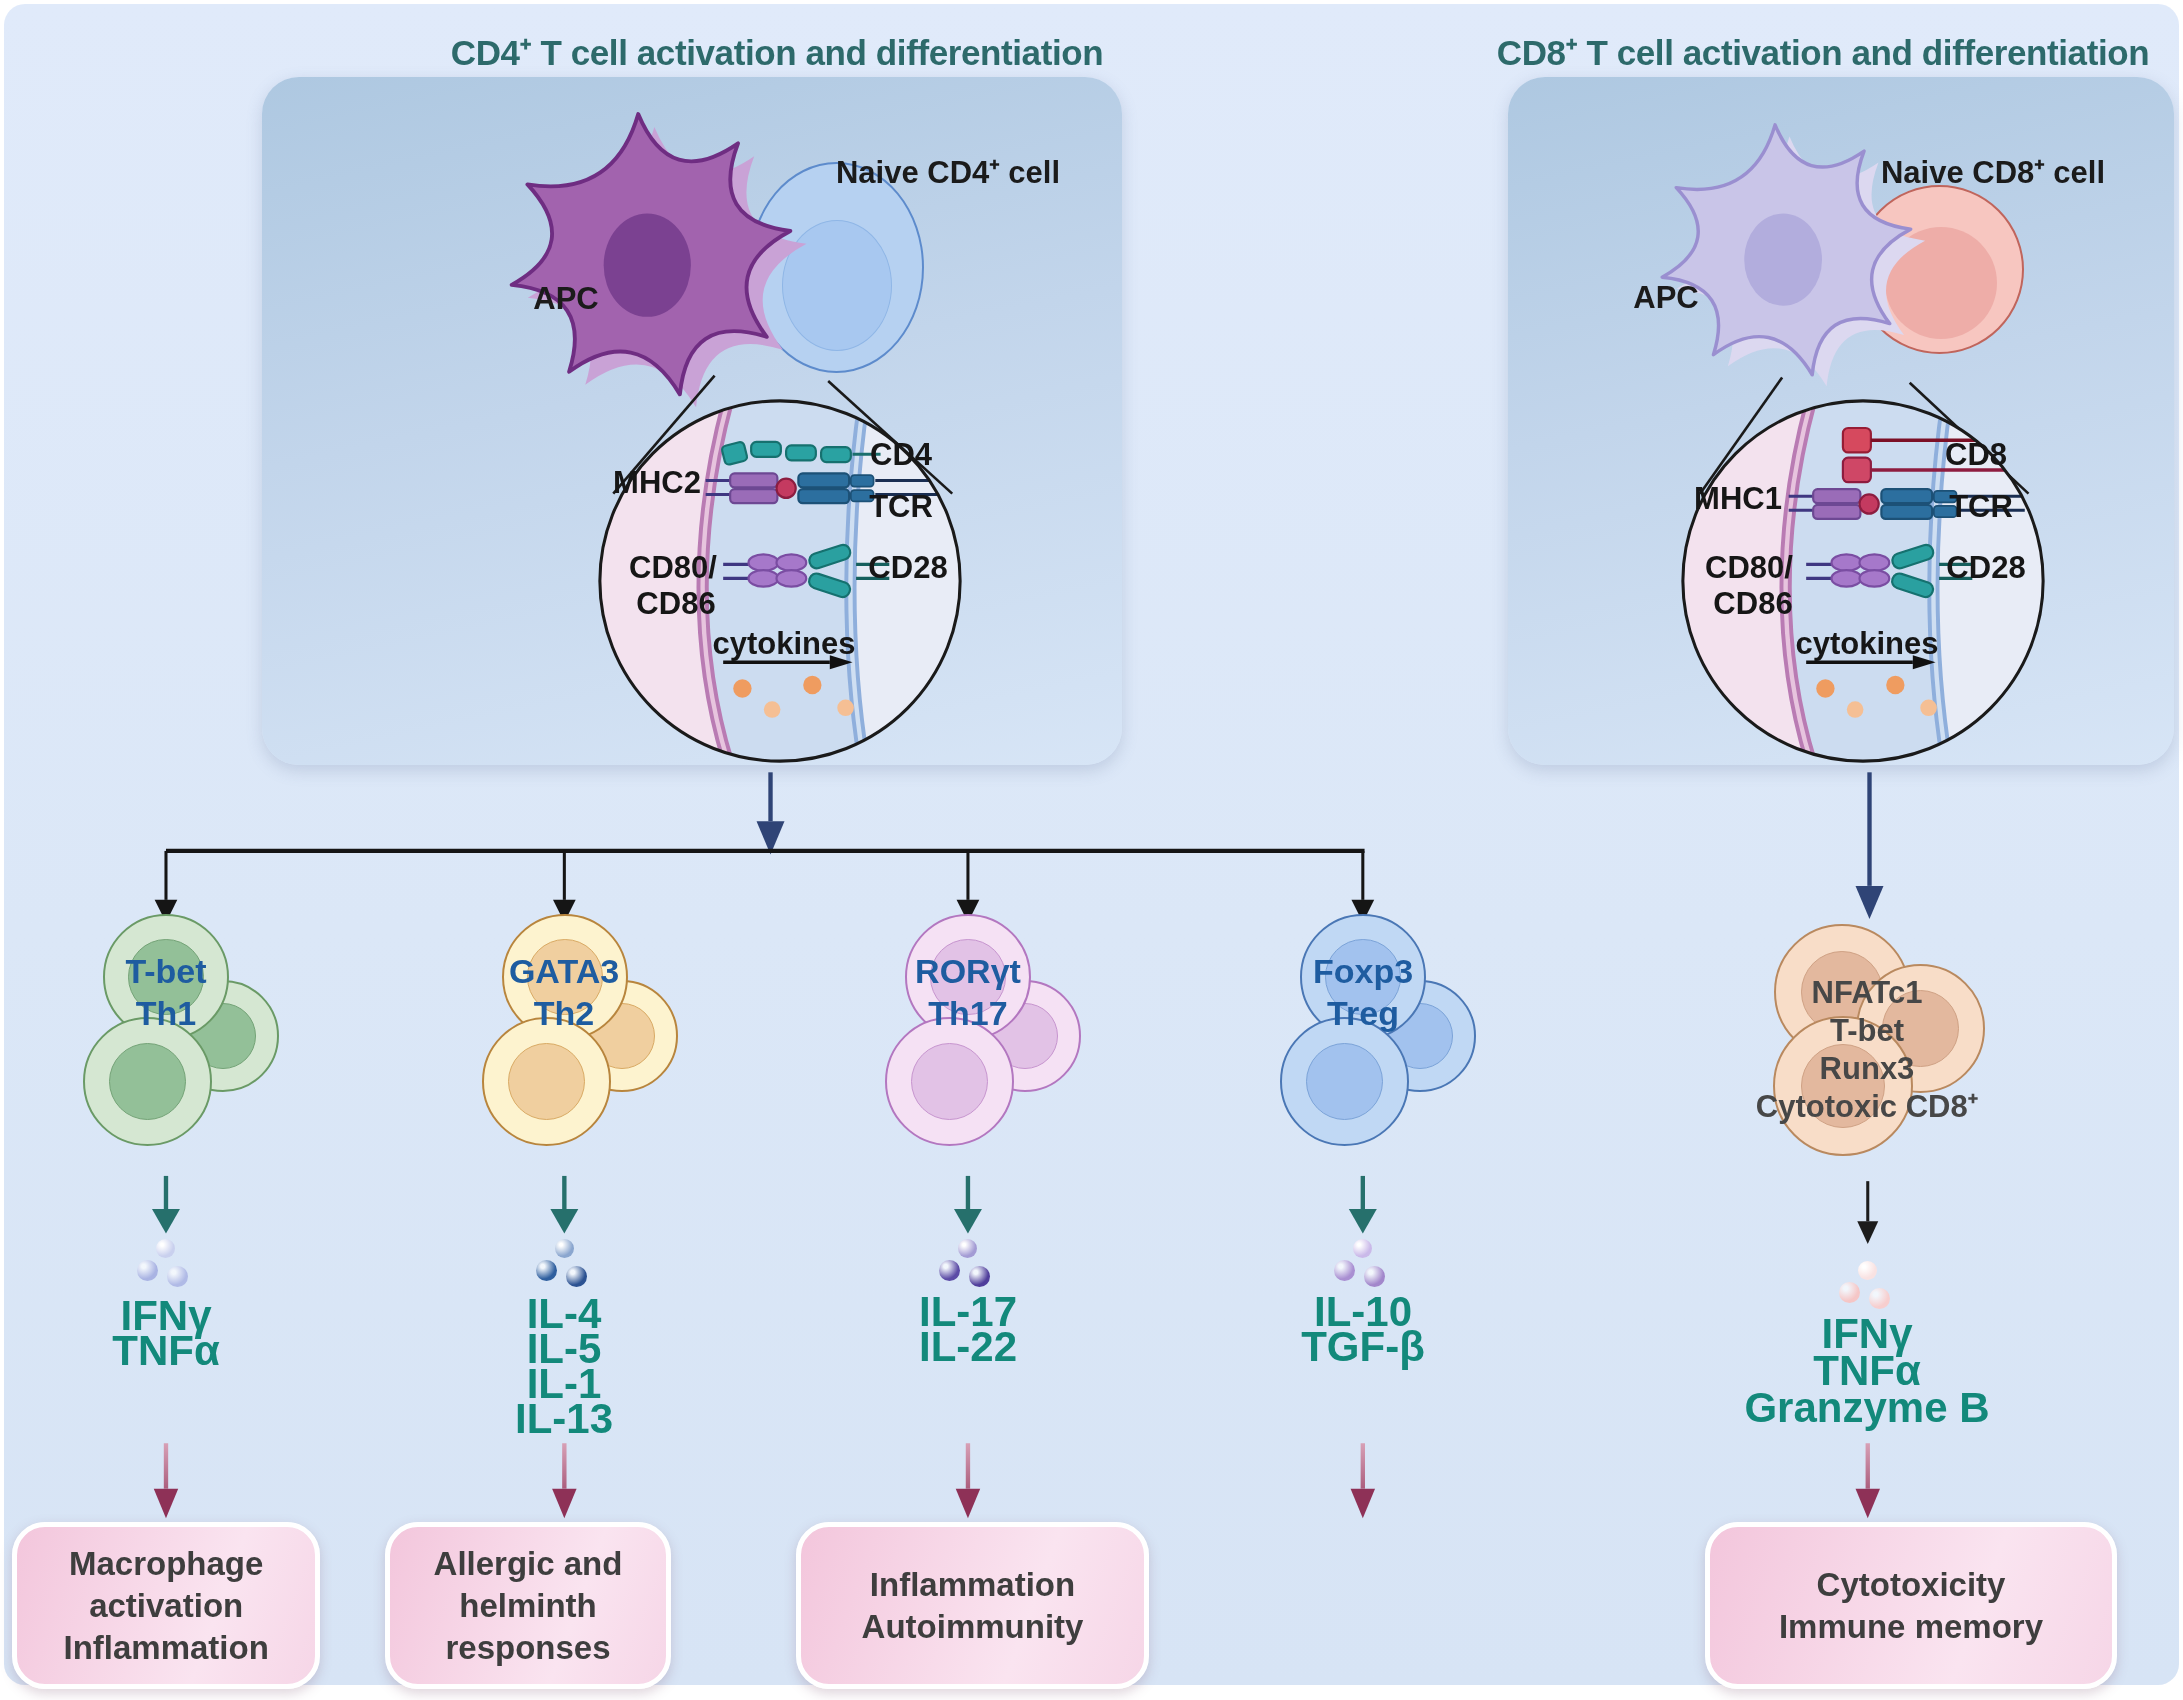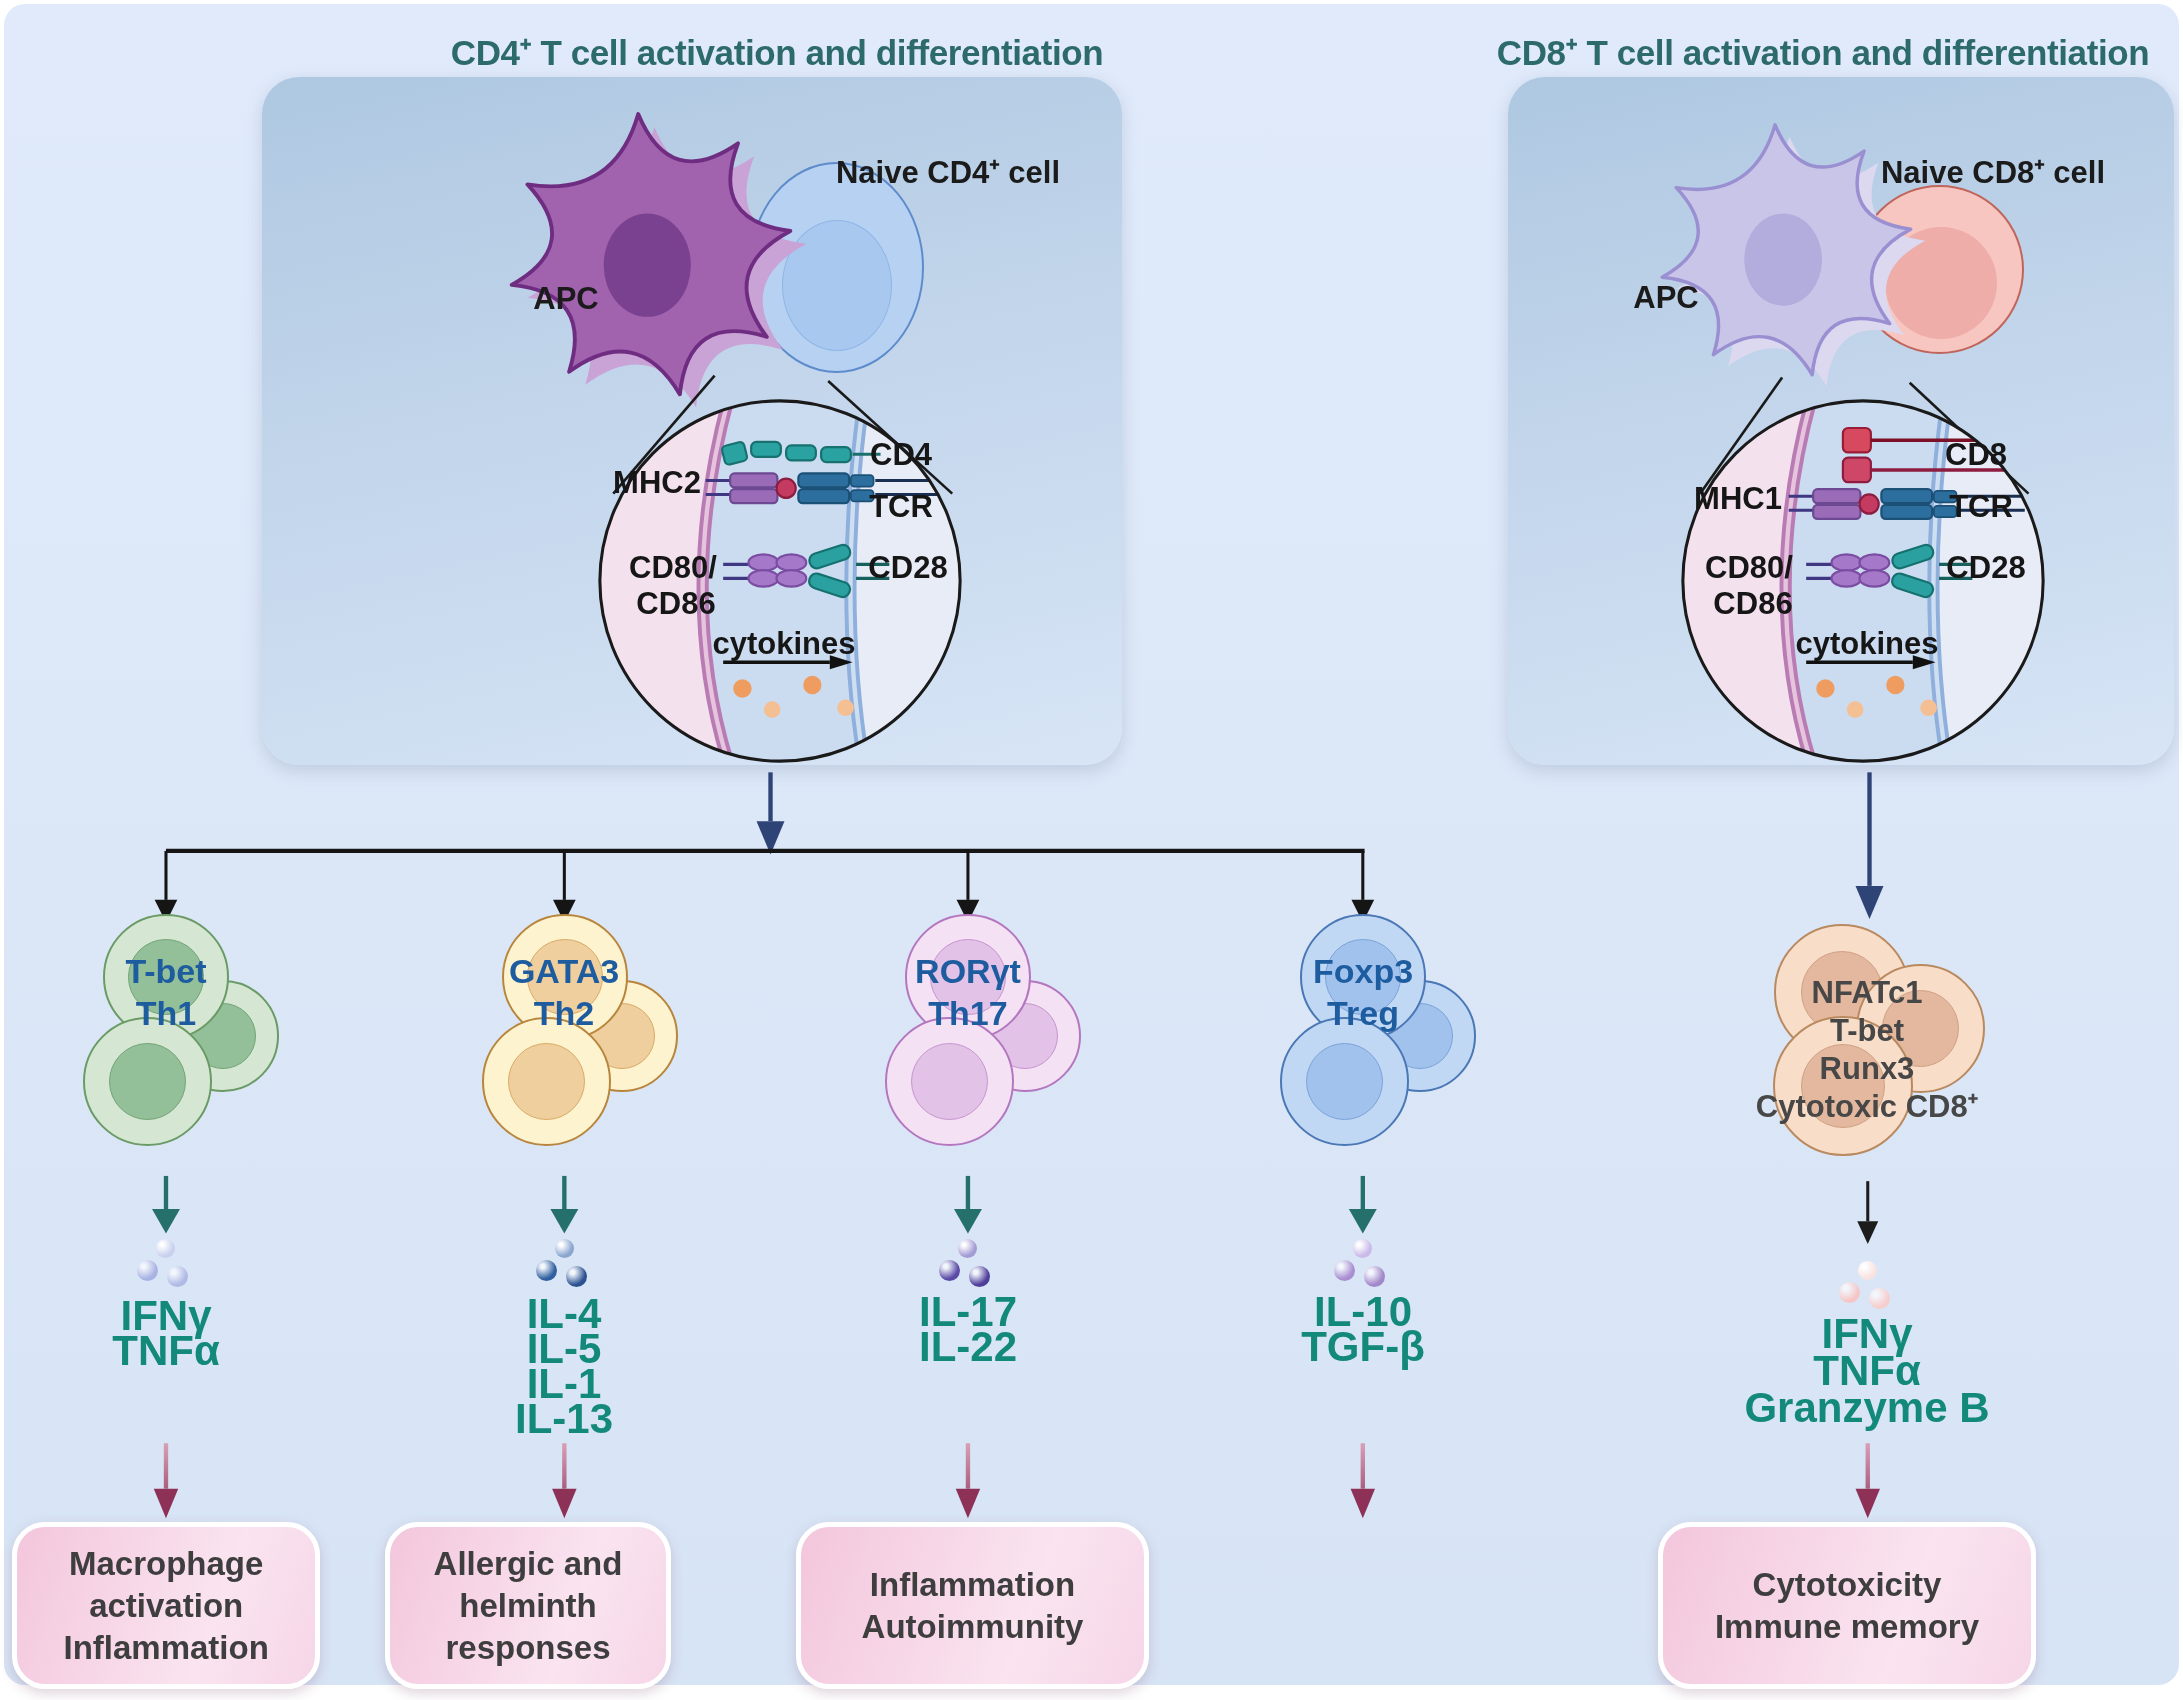--- a/index.html
+++ b/index.html
@@ -390,18 +390,18 @@
     <div>Inflammation</div>
   </div>
   <div class="obox" style="left:385px;width:286px">
     <div>Allergic and helminth</div>
     <div>responses</div>
   </div>
   <div class="obox" style="left:796px;width:353px">
     <div>Inflammation</div>
     <div>Autoimmunity</div>
   </div>
-  <div class="obox" style="left:1658px;width:378px">
+  <div class="obox" style="left:1705px;width:412px">
     <div>Cytotoxicity</div>
     <div>Immune memory</div>
   </div>
 </div>
 
 
 </body></html>

